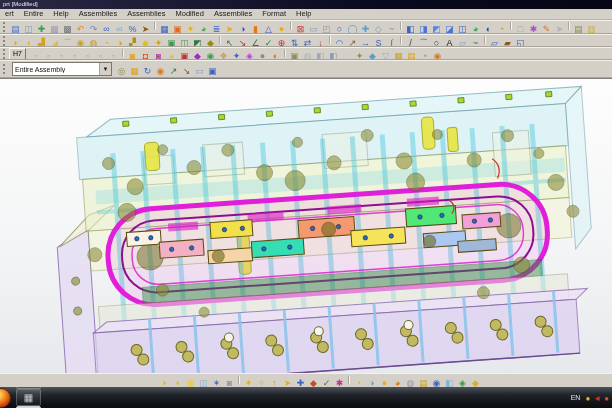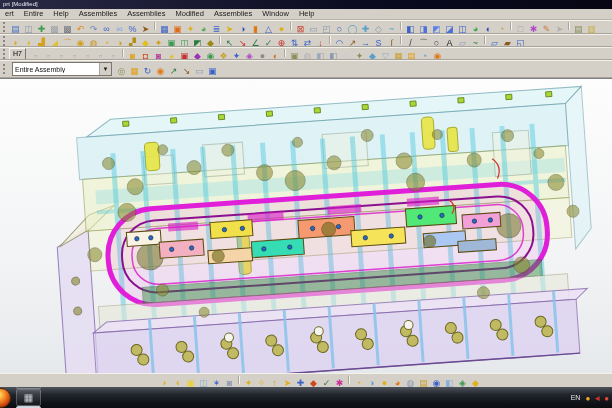--- a/index.html
+++ b/index.html
@@ -67,21 +67,21 @@
 </div>
 
 <div class="menubar">
     <div class="menu-item">ert</div>
     <div class="menu-item">Entire</div>
     <div class="menu-item">Help</div>
     <div class="menu-item">Assemblies</div>
     <div class="menu-item">Assemblies</div>
     <div class="menu-item">Modified</div>
     <div class="menu-item">Assemblies</div>
-    <div class="menu-item">Window</div>
+    <div class="menu-item">Format</div>
     <div class="menu-item">Help</div>
   </div>
 
 <div class="tbrow r1">
   <span class="grip"></span>
   <span><span class="tb-icon" style="color: rgb(74, 114, 200);">▤</span><span class="tb-icon" style="color: rgb(136, 152, 176);">◫</span><span class="tb-icon" style="color: rgb(58, 154, 80);">✚</span><span class="tb-icon" style="color: rgb(154, 160, 168);">▩</span><span class="tb-icon" style="color: rgb(111, 117, 125);">▩</span><span class="tb-icon" style="color: rgb(224, 136, 24);">↶</span><span class="tb-icon" style="color: rgb(112, 136, 184);">↷</span><span class="tb-icon" style="color: rgb(58, 98, 200);">∞</span><span class="tb-icon" style="color: rgb(122, 160, 232);">∞</span><span class="tb-icon" style="color: rgb(58, 98, 200);">%</span><span class="tb-icon" style="color: rgb(138, 90, 32);">➤</span><span class="tb-sep"></span><span class="tb-icon" style="color: rgb(58, 98, 200);">▦</span><span class="tb-icon" style="color: rgb(224, 106, 24);">▣</span><span class="tb-icon" style="color: rgb(224, 176, 24);">✦</span><span class="tb-icon" style="color: rgb(88, 168, 88);">◕</span><span class="tb-icon" style="color: rgb(58, 98, 200);">≣</span><span class="tb-icon" style="color: rgb(224, 176, 24);">➤</span><span class="tb-icon" style="color: rgb(42, 82, 184);">◑</span><span class="tb-icon" style="color: rgb(224, 120, 24);">▮</span><span class="tb-icon" style="color: rgb(58, 98, 200);">△</span><span class="tb-icon" style="color: rgb(224, 176, 24);">●</span><span class="tb-sep"></span><span class="tb-icon" style="color: rgb(200, 64, 48);">⊠</span><span class="tb-icon" style="color: rgb(136, 152, 176);">▭</span><span class="tb-icon" style="color: rgb(136, 152, 176);">◰</span><span class="tb-icon" style="color: rgb(58, 98, 200);">○</span><span class="tb-icon" style="color: rgb(88, 160, 200);">◯</span><span class="tb-icon" style="color: rgb(88, 160, 200);">✚</span><span class="tb-icon" style="color: rgb(136, 152, 176);">◇</span><span class="tb-icon" style="color: rgb(88, 160, 200);">~</span><span class="tb-sep"></span><span class="tb-icon" style="color: rgb(58, 98, 200);">◧</span><span class="tb-icon" style="color: rgb(74, 114, 216);">◨</span><span class="tb-icon" style="color: rgb(90, 130, 232);">◩</span><span class="tb-icon" style="color: rgb(74, 114, 216);">◪</span><span class="tb-icon" style="color: rgb(58, 98, 200);">◫</span><span class="tb-icon" style="color: rgb(58, 168, 88);">◕</span><span class="tb-icon" style="color: rgb(42, 82, 184);">◐</span><span class="tb-icon" style="color: rgb(200, 160, 64);">◔</span><span class="tb-sep"></span><span class="tb-icon" style="color: rgb(154, 160, 168);">□</span><span class="tb-icon" style="color: rgb(176, 74, 200);">✱</span><span class="tb-icon" style="color: rgb(200, 120, 48);">✎</span><span class="tb-icon" style="color: rgb(176, 176, 176);">➤</span><span class="tb-sep"></span><span class="tb-icon" style="color: rgb(138, 144, 88);">▤</span><span class="tb-icon" style="color: rgb(200, 176, 64);">▥</span></span>
 </div>
 
 <div class="tbrow r2">
   <span class="grip"></span>

